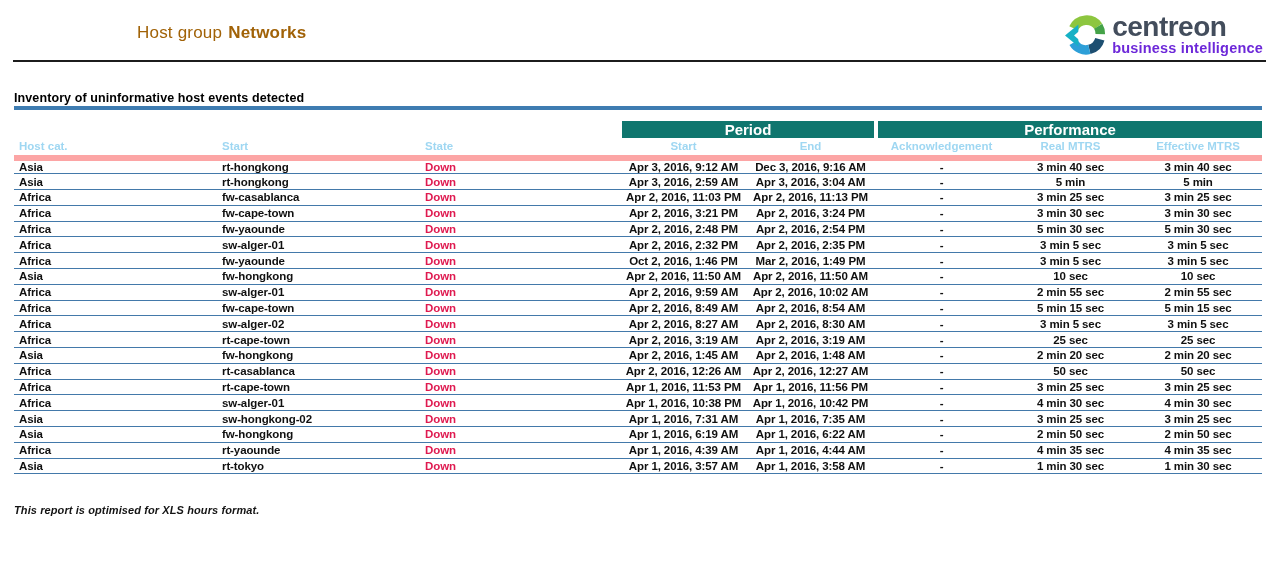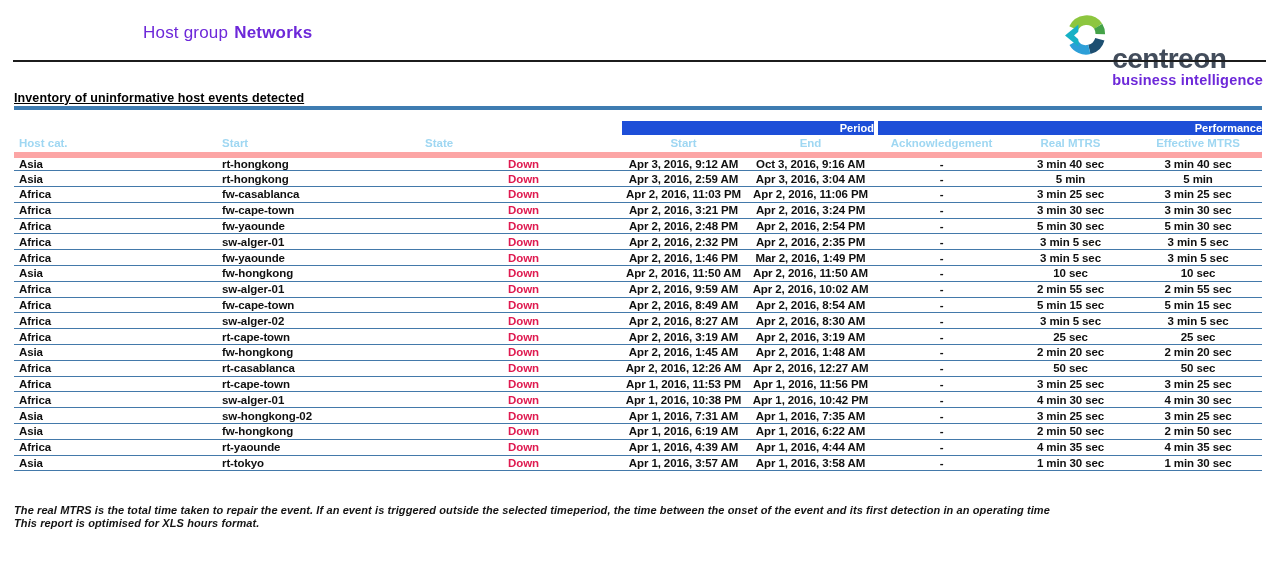--- a/index.html
+++ b/index.html
@@ -1,47 +1,47 @@
 <!DOCTYPE html>
 <html><head>
 <meta charset="utf-8">
 <style>
   * { box-sizing: border-box; margin: 0; padding: 0; }
   html, body { width: 1284px; height: 582px; background: #ffffff; overflow: hidden; }
   body { position: relative; font-family: "Liberation Sans", sans-serif; color: #111; }
 
   
-  .page-title { position: absolute; left: 143px; top: 23px; font-size: 17px; color: #6d28d9; letter-spacing: 0.2px; }
+  .page-title { position: absolute; left: 137px; top: 23px; font-size: 17px; color: #a16207; letter-spacing: 0.2px; }
   .page-title b { margin-left: 6px; }
   .header-rule { position: absolute; left: 13px; top: 60px; width: 1253px; height: 2px; background: #1c1c1c; }
 
   
   .logo { position: absolute; top: 13px; right: 21px; display: flex; align-items: flex-start; gap: 5px; }
-  .logo-text { display: flex; flex-direction: column; align-items: flex-start; margin-top: 32px; }
+  .logo-text { display: flex; flex-direction: column; align-items: flex-start; }
   .logo-brand { font-size: 28px; font-weight: bold; color: #434d5c; letter-spacing: -0.5px; line-height: 28px; }
   .logo-tagline { font-size: 14.5px; font-weight: bold; color: #6d28d9; letter-spacing: 0.2px; line-height: 15px; margin-top: 0px; }
 
   
-  .section-title { position: absolute; left: 14px; top: 91px; font-size: 12.5px; font-weight: bold; color: #000; text-decoration: underline; letter-spacing: 0.1px; }
+  .section-title { position: absolute; left: 14px; top: 91px; font-size: 12.5px; font-weight: bold; color: #000; letter-spacing: 0.1px; }
   .section-bar { position: absolute; left: 14px; top: 106px; width: 1248px; height: 4px; background: #3e7cb1; }
 
   
   .report-table { position: absolute; left: 14px; top: 121px; border-collapse: collapse; table-layout: fixed; width: 1248px; }
   .report-table td { overflow: hidden; white-space: nowrap; }
 
   tr.group-row td { height: 14px; padding: 0; }
-  td.bar { background: #1d4ed8; color: #ffffff; font-weight: bold; font-size: 11px; text-align: right; vertical-align: middle; }
+  td.bar { background: #0f766e; color: #ffffff; font-weight: bold; font-size: 15px; text-align: center; vertical-align: middle; }
   td.bar-performance { border-left: 4px solid #ffffff; margin-top: 28px; }
 
   tr.sub-row td { color: #9fd7f2; font-weight: bold; font-size: 11.5px; padding: 2px 0 3px 0; border-bottom: 6px solid #fca5a5; vertical-align: middle; }
 
   tbody.data td { font-size: 11.5px; font-weight: bold; color: #101010; height: 15.8px; padding: 0; border-bottom: 1px solid #4379aa; vertical-align: middle; letter-spacing: -0.1px; }
   .cell-left { text-align: left; padding-left: 5px !important; }
   .cell-center { text-align: center; }
-  tbody.data td.cell-state { color: #df1a50; text-align: center; }
+  tbody.data td.cell-state { color: #df1a50; }
 
   
   .footnotes { position: absolute; left: 14px; top: 504px; font-size: 11px; font-style: italic; font-weight: bold; color: #141414; line-height: 12.6px; letter-spacing: 0.1px; }
 </style>
 </head>
 <body>
 
 <div class="page-title">
   <span>Host group</span><b>Networks</b>
 </div>
@@ -97,41 +97,41 @@
       <td class="cell-center">Real MTRS</td>
       <td class="cell-center">Effective MTRS</td>
     </tr>
   </thead>
   <tbody class="data">
       <tr>
     <td class="cell-left">Asia</td>
     <td class="cell-left">rt-hongkong</td>
     <td class="cell-left cell-state">Down</td>
     <td class="cell-center">Apr 3, 2016, 9:12 AM</td>
-    <td class="cell-center">Oct 3, 2016, 9:16 AM</td>
+    <td class="cell-center">Dec 3, 2016, 9:16 AM</td>
     <td class="cell-center">-</td>
     <td class="cell-center">3 min 40 sec</td>
     <td class="cell-center">3 min 40 sec</td>
   </tr>
       <tr>
     <td class="cell-left">Asia</td>
     <td class="cell-left">rt-hongkong</td>
     <td class="cell-left cell-state">Down</td>
     <td class="cell-center">Apr 3, 2016, 2:59 AM</td>
     <td class="cell-center">Apr 3, 2016, 3:04 AM</td>
     <td class="cell-center">-</td>
     <td class="cell-center">5 min</td>
     <td class="cell-center">5 min</td>
   </tr>
       <tr>
     <td class="cell-left">Africa</td>
     <td class="cell-left">fw-casablanca</td>
     <td class="cell-left cell-state">Down</td>
     <td class="cell-center">Apr 2, 2016, 11:03 PM</td>
-    <td class="cell-center">Apr 2, 2016, 11:06 PM</td>
+    <td class="cell-center">Apr 2, 2016, 11:13 PM</td>
     <td class="cell-center">-</td>
     <td class="cell-center">3 min 25 sec</td>
     <td class="cell-center">3 min 25 sec</td>
   </tr>
       <tr>
     <td class="cell-left">Africa</td>
     <td class="cell-left">fw-cape-town</td>
     <td class="cell-left cell-state">Down</td>
     <td class="cell-center">Apr 2, 2016, 3:21 PM</td>
     <td class="cell-center">Apr 2, 2016, 3:24 PM</td>
@@ -156,21 +156,21 @@
     <td class="cell-center">Apr 2, 2016, 2:32 PM</td>
     <td class="cell-center">Apr 2, 2016, 2:35 PM</td>
     <td class="cell-center">-</td>
     <td class="cell-center">3 min 5 sec</td>
     <td class="cell-center">3 min 5 sec</td>
   </tr>
       <tr>
     <td class="cell-left">Africa</td>
     <td class="cell-left">fw-yaounde</td>
     <td class="cell-left cell-state">Down</td>
-    <td class="cell-center">Apr 2, 2016, 1:46 PM</td>
+    <td class="cell-center">Oct 2, 2016, 1:46 PM</td>
     <td class="cell-center">Mar 2, 2016, 1:49 PM</td>
     <td class="cell-center">-</td>
     <td class="cell-center">3 min 5 sec</td>
     <td class="cell-center">3 min 5 sec</td>
   </tr>
       <tr>
     <td class="cell-left">Asia</td>
     <td class="cell-left">fw-hongkong</td>
     <td class="cell-left cell-state">Down</td>
     <td class="cell-center">Apr 2, 2016, 11:50 AM</td>
@@ -296,15 +296,14 @@
     <td class="cell-center">Apr 1, 2016, 3:57 AM</td>
     <td class="cell-center">Apr 1, 2016, 3:58 AM</td>
     <td class="cell-center">-</td>
     <td class="cell-center">1 min 30 sec</td>
     <td class="cell-center">1 min 30 sec</td>
   </tr>
     </tbody>
 </table>
 
 <div class="footnotes">
-  <div>The real MTRS is the total time taken to repair the event. If an event is triggered outside the selected timeperiod, the time between the onset of the event and its first detection in an operating time</div>
   <div>This report is optimised for XLS hours format.</div>
 </div>
 
 </body></html>

